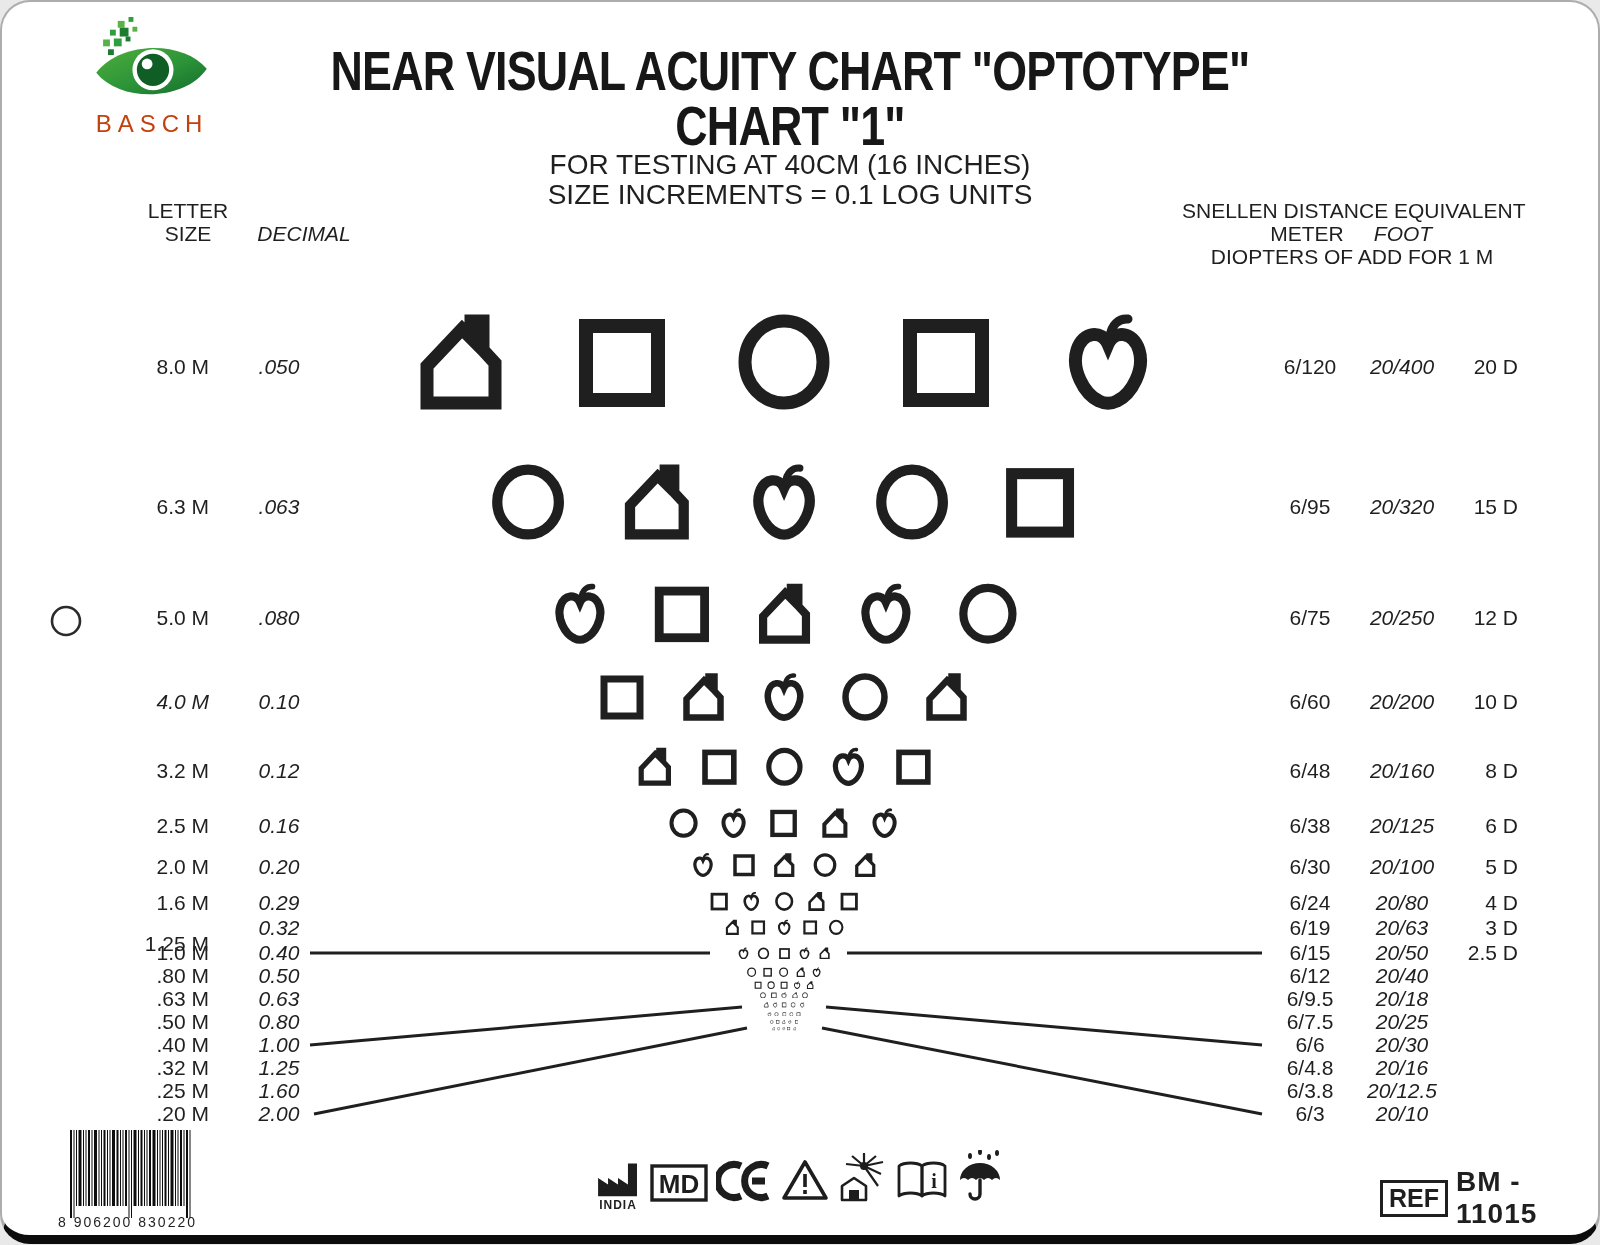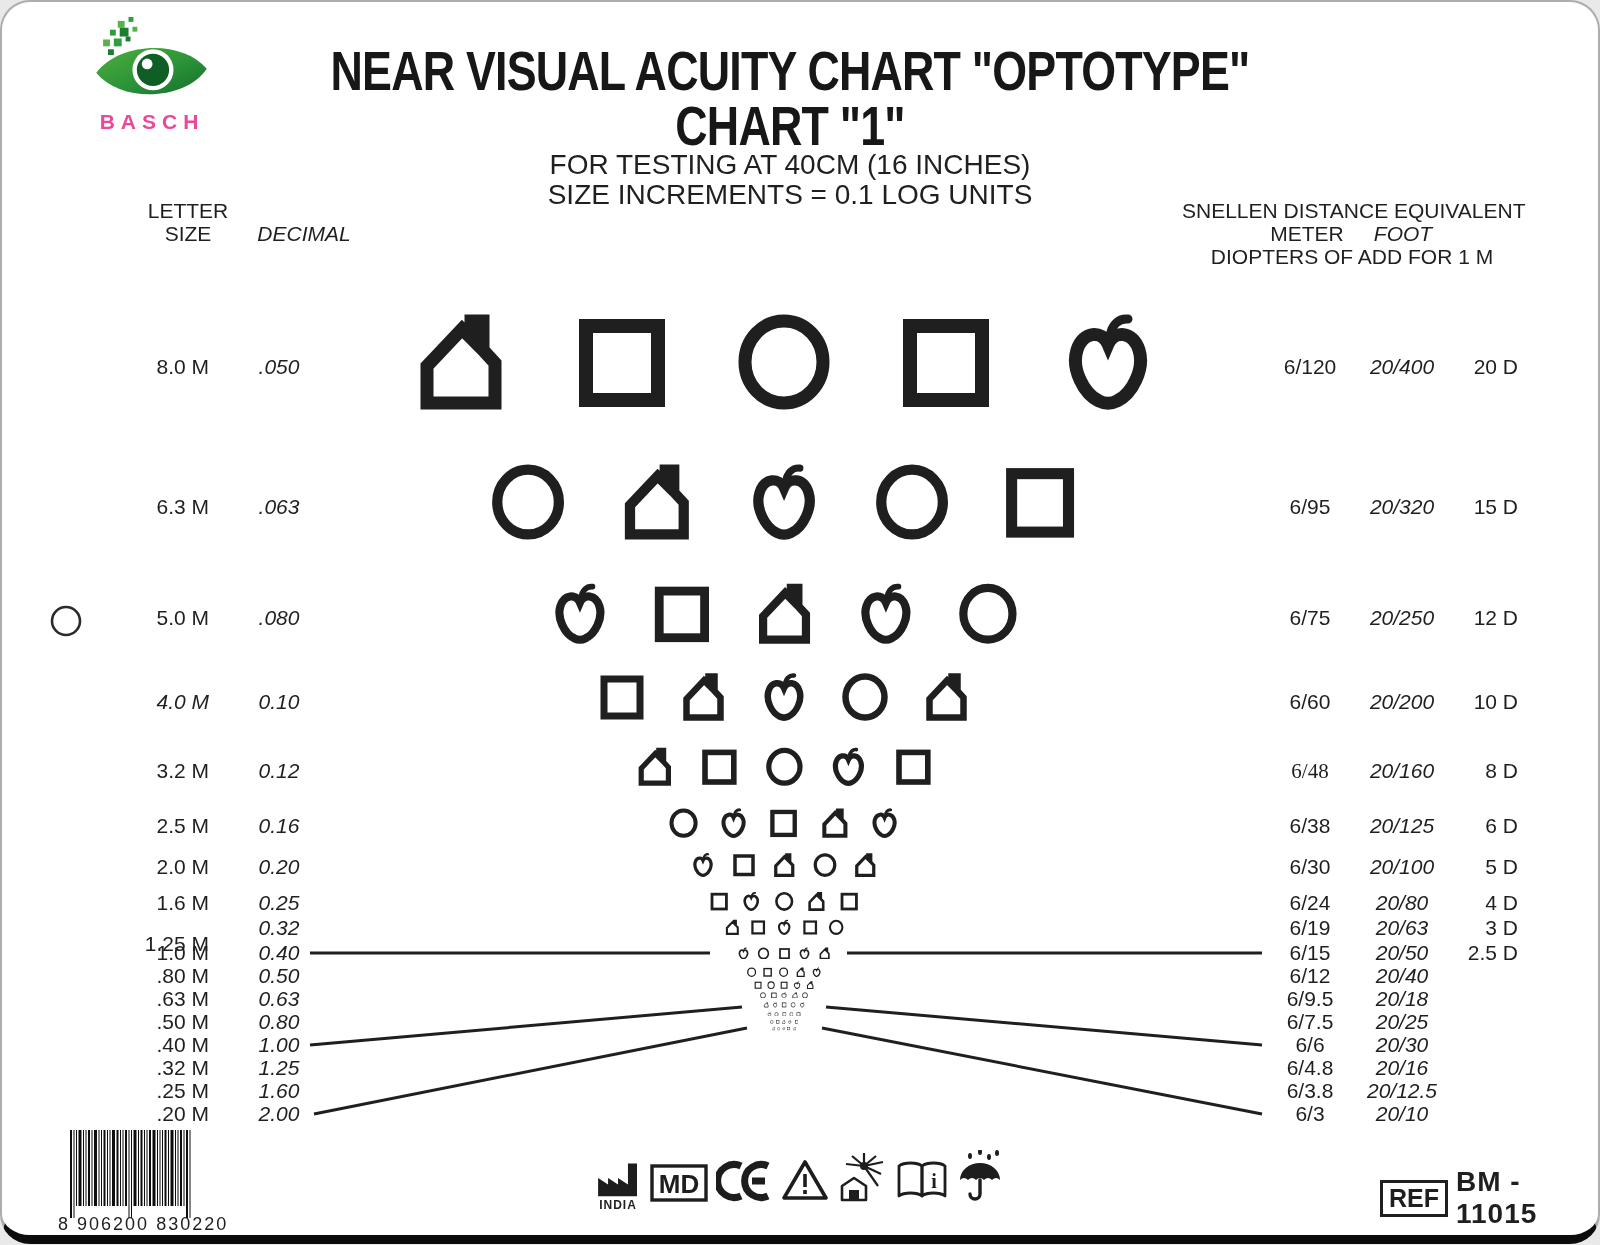--- a/index.html
+++ b/index.html
@@ -7,30 +7,30 @@
   .card{position:absolute;left:0;top:0;width:1596px;height:1233px;background:#ffffff;
         border:2px solid #adadad;border-bottom:9px solid #0c0c0c;border-radius:30px;overflow:hidden;}
   .abs{position:absolute;}
   .ctr{text-align:center;}
   .rt{text-align:right;}
   .it{font-style:italic;}
   .row-text{font-size:21px;line-height:26px;height:26px;white-space:nowrap;}
   .hdr{font-size:21px;line-height:24px;white-space:nowrap;}
   .title-line{font-weight:bold;font-size:56px;white-space:nowrap;transform:translateX(-50%) scaleX(0.8);letter-spacing:-1px;color:#171717;}
   .subtitle-line{font-size:28px;white-space:nowrap;transform:translateX(-50%);}
-  .brand-text{font-weight:bold;font-size:21px;letter-spacing:6px;color:#ec4899;}
+  .brand-text{font-weight:normal;font-size:24px;letter-spacing:6px;color:#c2410c;}
   .opto-row{display:flex;align-items:center;}
   .opto-row svg{display:block;flex:0 0 auto;}
   .icon{position:absolute;}
   .icon svg{display:block;}
   .india-label{font-size:12px;font-weight:bold;letter-spacing:1px;}
   .ref-wrap{display:flex;align-items:center;gap:8px;}
   .ref-box{border:3px solid #1f1f1f;font-weight:bold;font-size:25px;padding:1px 6px 2px 6px;line-height:28px;}
   .ref-val{font-weight:bold;font-size:28px;letter-spacing:1px;}
-  .bc-digits{font-size:18px;letter-spacing:2px;white-space:pre;}
+  .bc-digits{font-size:14px;letter-spacing:2px;white-space:pre;}
 </style>
 </head>
 <body>
 
 <div class="card">
 
   <svg width="0" height="0" style="position:absolute" aria-hidden="true">
     <defs>
       <g id="o-circle">
           <ellipse cx="50" cy="52" rx="39" ry="41" fill="none" stroke="#1f1f1f" stroke-width="13"></ellipse>
@@ -184,21 +184,21 @@
         </svg>
         <svg width="50" height="50" viewBox="0 0 100 100">
           <use href="#o-circle"></use>
         </svg>
         <svg width="50" height="50" viewBox="0 0 100 100">
           <use href="#o-house"></use>
         </svg>
       </div>
       <div class="abs row-text rt" style="left: 57px; width: 150px; top: 756px;">3.2 M</div>
       <div class="abs row-text ctr it" style="left: 217px; width: 120px; top: 756px;">0.12</div>
-      <div class="abs row-text ctr" style="left: 1248px; width: 120px; top: 756px; font-family: Liberation Serif, serif;">6/48</div>
+      <div class="abs row-text ctr" style="left: 1248px; width: 120px; top: 756px;">6/48</div>
       <div class="abs row-text ctr it" style="left: 1340px; width: 120px; top: 756px;">20/160</div>
       <div class="abs row-text rt" style="left: 1386px; width: 130px; top: 756px;">8 D</div>
       <div class="abs opto-row" style="left: 782px; top: 744px; transform: translateX(-50%); gap: 24.8px;">
         <svg width="40" height="40" viewBox="0 0 100 100">
           <use href="#o-house"></use>
         </svg>
         <svg width="40" height="40" viewBox="0 0 100 100">
           <use href="#o-square"></use>
         </svg>
         <svg width="40" height="40" viewBox="0 0 100 100">
@@ -249,21 +249,21 @@
           <use href="#o-house"></use>
         </svg>
         <svg width="25" height="25" viewBox="0 0 100 100">
           <use href="#o-circle"></use>
         </svg>
         <svg width="25" height="25" viewBox="0 0 100 100">
           <use href="#o-house"></use>
         </svg>
       </div>
       <div class="abs row-text rt" style="left: 57px; width: 150px; top: 888px;">1.6 M</div>
-      <div class="abs row-text ctr it" style="left: 217px; width: 120px; top: 888px;">0.25</div>
+      <div class="abs row-text ctr it" style="left: 217px; width: 120px; top: 888px;">0.29</div>
       <div class="abs row-text ctr" style="left: 1248px; width: 120px; top: 888px;">6/24</div>
       <div class="abs row-text ctr it" style="left: 1340px; width: 120px; top: 888px;">20/80</div>
       <div class="abs row-text rt" style="left: 1386px; width: 130px; top: 888px;">4 D</div>
       <div class="abs opto-row" style="left: 782px; top: 889px; transform: translateX(-50%); gap: 12.4px;">
         <svg width="20" height="20" viewBox="0 0 100 100">
           <use href="#o-square"></use>
         </svg>
         <svg width="20" height="20" viewBox="0 0 100 100">
           <use href="#o-apple"></use>
         </svg>

